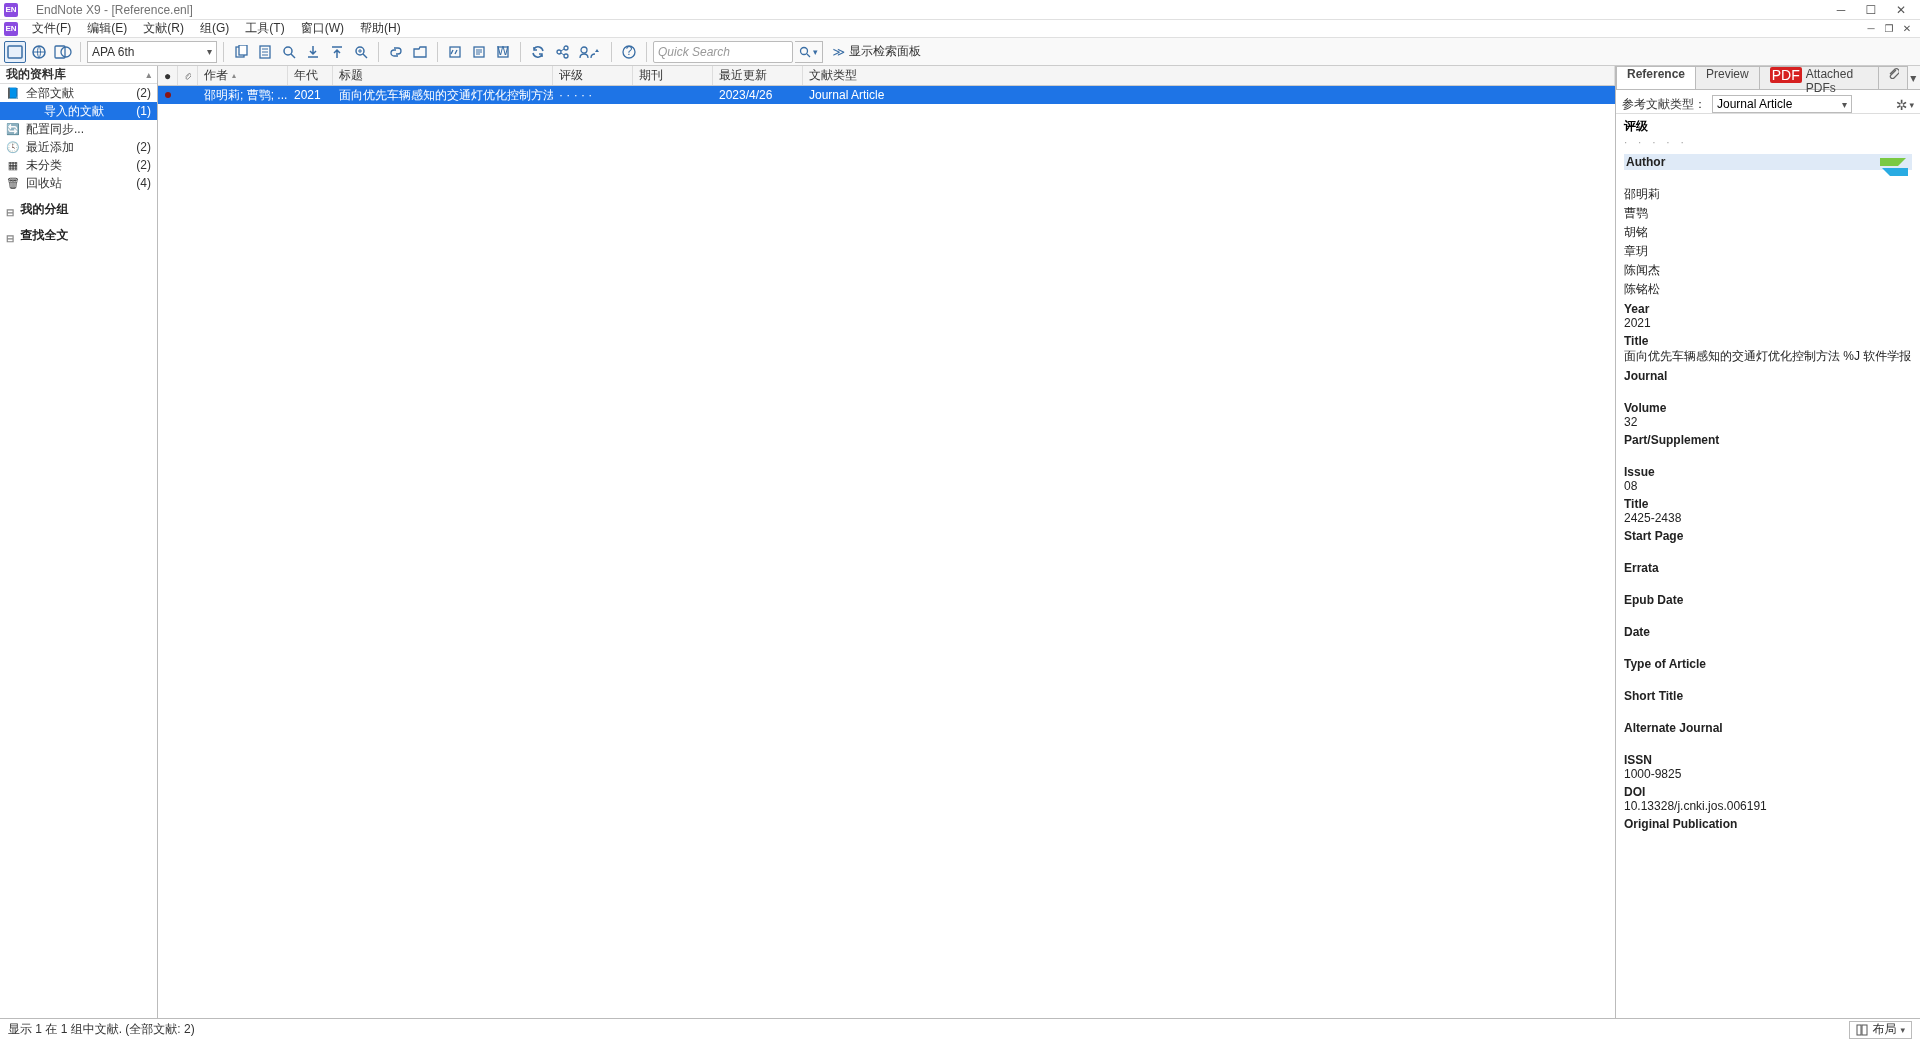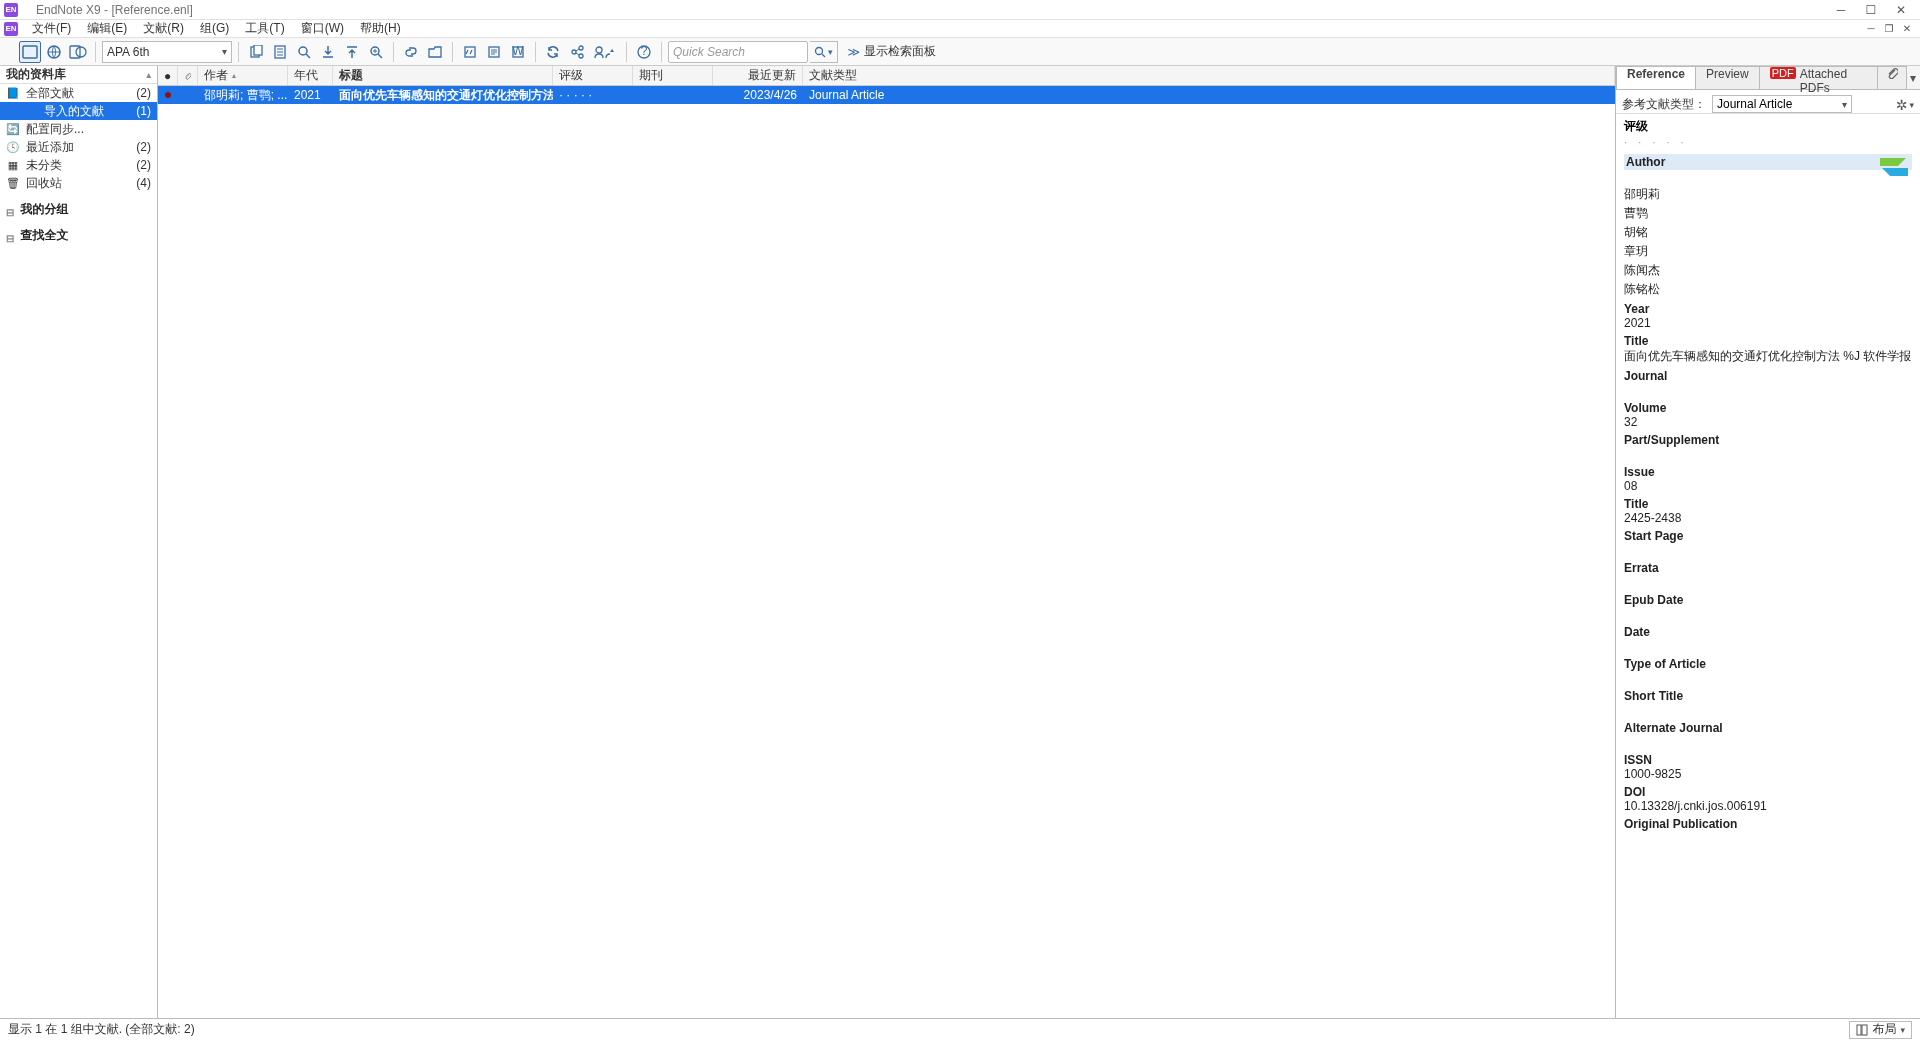--- a/index.html
+++ b/index.html
@@ -13,21 +13,21 @@
 .titlebar .win-btn { width: 30px; height: 18px; display: inline-flex; align-items: center; justify-content: center; color: #555; }
 
 
 .menubar { height: 18px; display: flex; align-items: center; padding: 0 4px; background: #fff; border-bottom: 1px solid #e0e0e0; }
 .menubar .app-icon { width: 14px; height: 14px; background: #8a4be0; border-radius: 2px; margin-right: 6px; display: inline-flex; align-items: center; justify-content: center; color: #fff; font-size: 8px; font-weight: bold; }
 .menubar .menu-item { padding: 0 8px; color: #333; cursor: default; }
 .menubar .spacer { flex: 1; }
 .menubar .win-btn { width: 18px; height: 14px; display: inline-flex; align-items: center; justify-content: center; color: #555; font-size: 10px; }
 
 
-.toolbar { height: 28px; display: flex; align-items: center; padding: 2px 19px; background: #f9f9f9; border-bottom: 1px solid #ccc; gap: 2px; }
+.toolbar { height: 28px; display: flex; align-items: center; padding: 2px 4px; background: #f9f9f9; border-bottom: 1px solid #ccc; gap: 2px; }
 .toolbar .tb-btn { width: 22px; height: 22px; display: inline-flex; align-items: center; justify-content: center; border: 1px solid transparent; border-radius: 2px; color: #3a6ea5; cursor: pointer; }
 .toolbar .tb-btn.active { border-color: #3a6ea5; background: #e8f0fa; }
 .toolbar .tb-sep { width: 1px; height: 20px; background: #ccc; margin: 0 4px; }
 .toolbar .style-select { width: 130px; height: 22px; border: 1px solid #bbb; background: #fff; padding: 0 4px; display: inline-flex; align-items: center; justify-content: space-between; color: #333; }
 .toolbar .style-select::after { content: "▾"; color: #555; font-size: 10px; }
 .toolbar .quick-search { width: 140px; height: 22px; border: 1px solid #bbb; background: #fff; padding: 0 4px; color: #999; font-style: italic; display: inline-flex; align-items: center; border-radius: 2px; }
 .toolbar .search-q { height: 22px; padding: 0 4px; border: 1px solid #bbb; border-left: none; display: inline-flex; align-items: center; gap: 2px; color: #3a6ea5; }
 .toolbar .show-search-panel { margin-left: 8px; display: inline-flex; align-items: center; gap: 4px; color: #333; }
 
 
@@ -46,36 +46,36 @@
 .sb-group::before { content: "⊟"; color: #888; font-size: 10px; }
 
 
 .center { flex: 1; display: flex; flex-direction: column; border-right: 1px solid #bbb; min-width: 0; }
 .col-headers { height: 20px; background: #f5f5f5; border-bottom: 1px solid #ccc; display: flex; align-items: center; color: #333; }
 .col-headers .col { padding: 0 6px; border-right: 1px solid #ddd; height: 100%; display: flex; align-items: center; gap: 4px; white-space: nowrap; overflow: hidden; }
 .col-dot { width: 20px; justify-content: center; }
 .col-clip { width: 20px; justify-content: center; }
 .col-author { width: 90px; }
 .col-year { width: 45px; }
-.col-title { width: 220px; font-weight: bold; }
+.col-title { width: 220px; }
 .col-rating { width: 80px; }
 .col-journal { width: 80px; }
-.col-updated { width: 90px; justify-content: flex-end; }
+.col-updated { width: 90px; }
 .col-type { flex: 1; }
 .row { height: 18px; display: flex; align-items: center; }
 .row.selected { background: #1e74e6; color: #fff; }
 .row .cell { padding: 0 6px; height: 100%; display: flex; align-items: center; white-space: nowrap; overflow: hidden; text-overflow: ellipsis; }
 .row .cell.col-dot span { width: 6px; height: 6px; background: #8a1515; border-radius: 50%; display: inline-block; }
 
 
 .rightpanel { width: 304px; display: flex; flex-direction: column; background: #fff; }
 .rp-tabs { height: 24px; display: flex; align-items: stretch; border-bottom: 1px solid #bbb; background: #f5f5f5; }
 .rp-tabs .tab { padding: 0 10px; display: inline-flex; align-items: flex-start; border: 1px solid #bbb; border-bottom: none; margin-right: -1px; background: #eee; color: #444; gap: 4px; }
 .rp-tabs .tab.active { background: #fff; font-weight: bold; }
-.rp-tabs .tab .pdf-badge { background: #d62020; color: #fff; font-size: 11px; padding: 0 2px; border-radius: 2px; }
+.rp-tabs .tab .pdf-badge { background: #d62020; color: #fff; font-size: 14px; padding: 0 2px; border-radius: 2px; }
 .rp-tabs .tab.iconly { padding: 0 8px; }
 .rp-tabs .spacer { flex: 1; }
 .rp-tabs .drop { width: 16px; display: inline-flex; align-items: center; justify-content: center; color: #555; }
 
 .rp-typebar { height: 24px; display: flex; align-items: flex-end; padding: 0 6px; gap: 6px; border-bottom: 1px solid #ddd; }
 .rp-typebar .label { color: #333; }
 .rp-typebar .select { flex: 1; border: 1px solid #bbb; height: 18px; padding: 0 4px; display: inline-flex; align-items: center; justify-content: space-between; max-width: 140px; }
 .rp-typebar .select::after { content: "▾"; color: #555; font-size: 10px; }
 .rp-typebar .gear { margin-left: auto; color: #555; font-size: 14px; display: inline-flex; align-items: center; gap: 2px; }
 .rp-typebar .gear::after { content: "▾"; font-size: 9px; }

